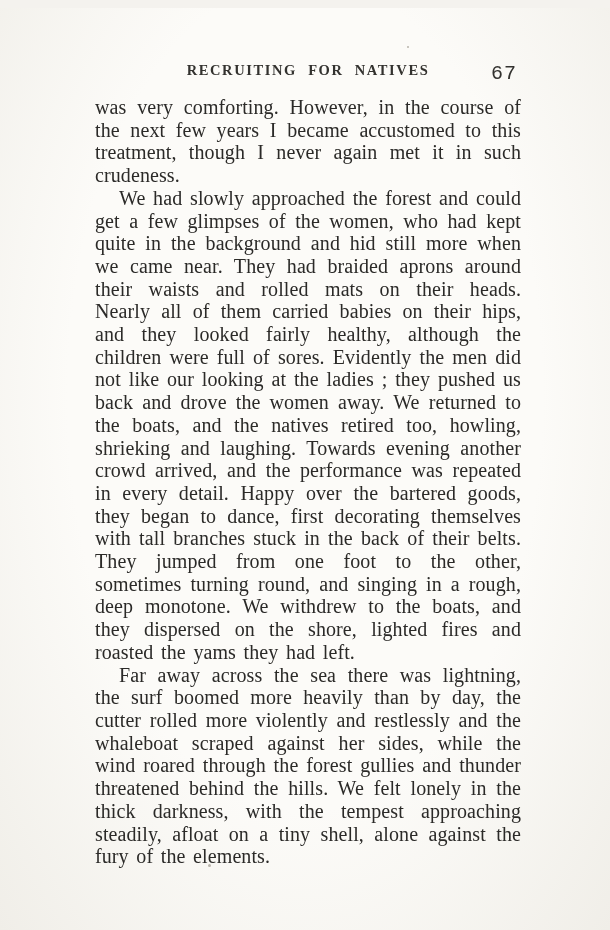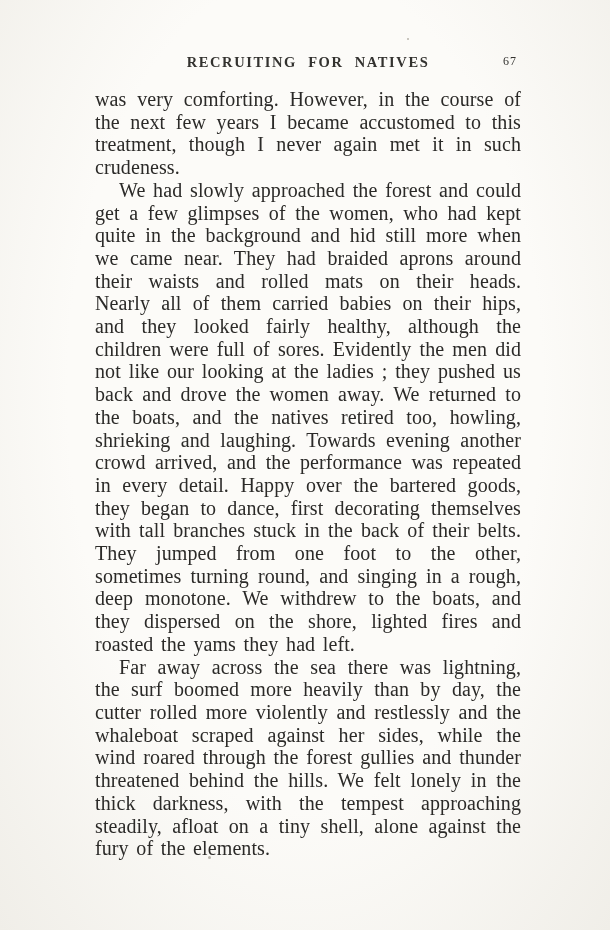--- a/index.html
+++ b/index.html
@@ -12,20 +12,21 @@
     position: relative;
     overflow: hidden;
     background: #f4f2ee;
     font-family: "Liberation Serif", serif;
     color: #2b2a28;
   }
   .page {
     position: absolute;
     inset: 0;
     background: radial-gradient(ellipse at 50% 42%, #fcfbf8 55%, #f0eee8 100%);
+    margin-top: 8px;
   }
   .page-header {
     position: absolute;
     top: 54px;
     left: 95px;
     width: 426px;
     height: 22px;
   }
   .running-title {
     position: absolute;
@@ -35,23 +36,24 @@
     font-size: 14.5px;
     font-weight: bold;
     letter-spacing: 1.6px;
     word-spacing: 6px;
     color: #33322f;
   }
   .page-number {
     position: absolute;
     right: 4px;
     top: 0;
-    font-size: 12px;
+    font-size: 20px;
     letter-spacing: 1px;
     color: #33322f;
+    font-family: Liberation Mono, monospace;
   }
   .page-body {
     position: absolute;
     top: 88px;
     left: 95px;
     width: 426px;
     font-size: 20px;
     line-height: 22.7px;
     text-align: justify;
     word-spacing: 2.5px;

